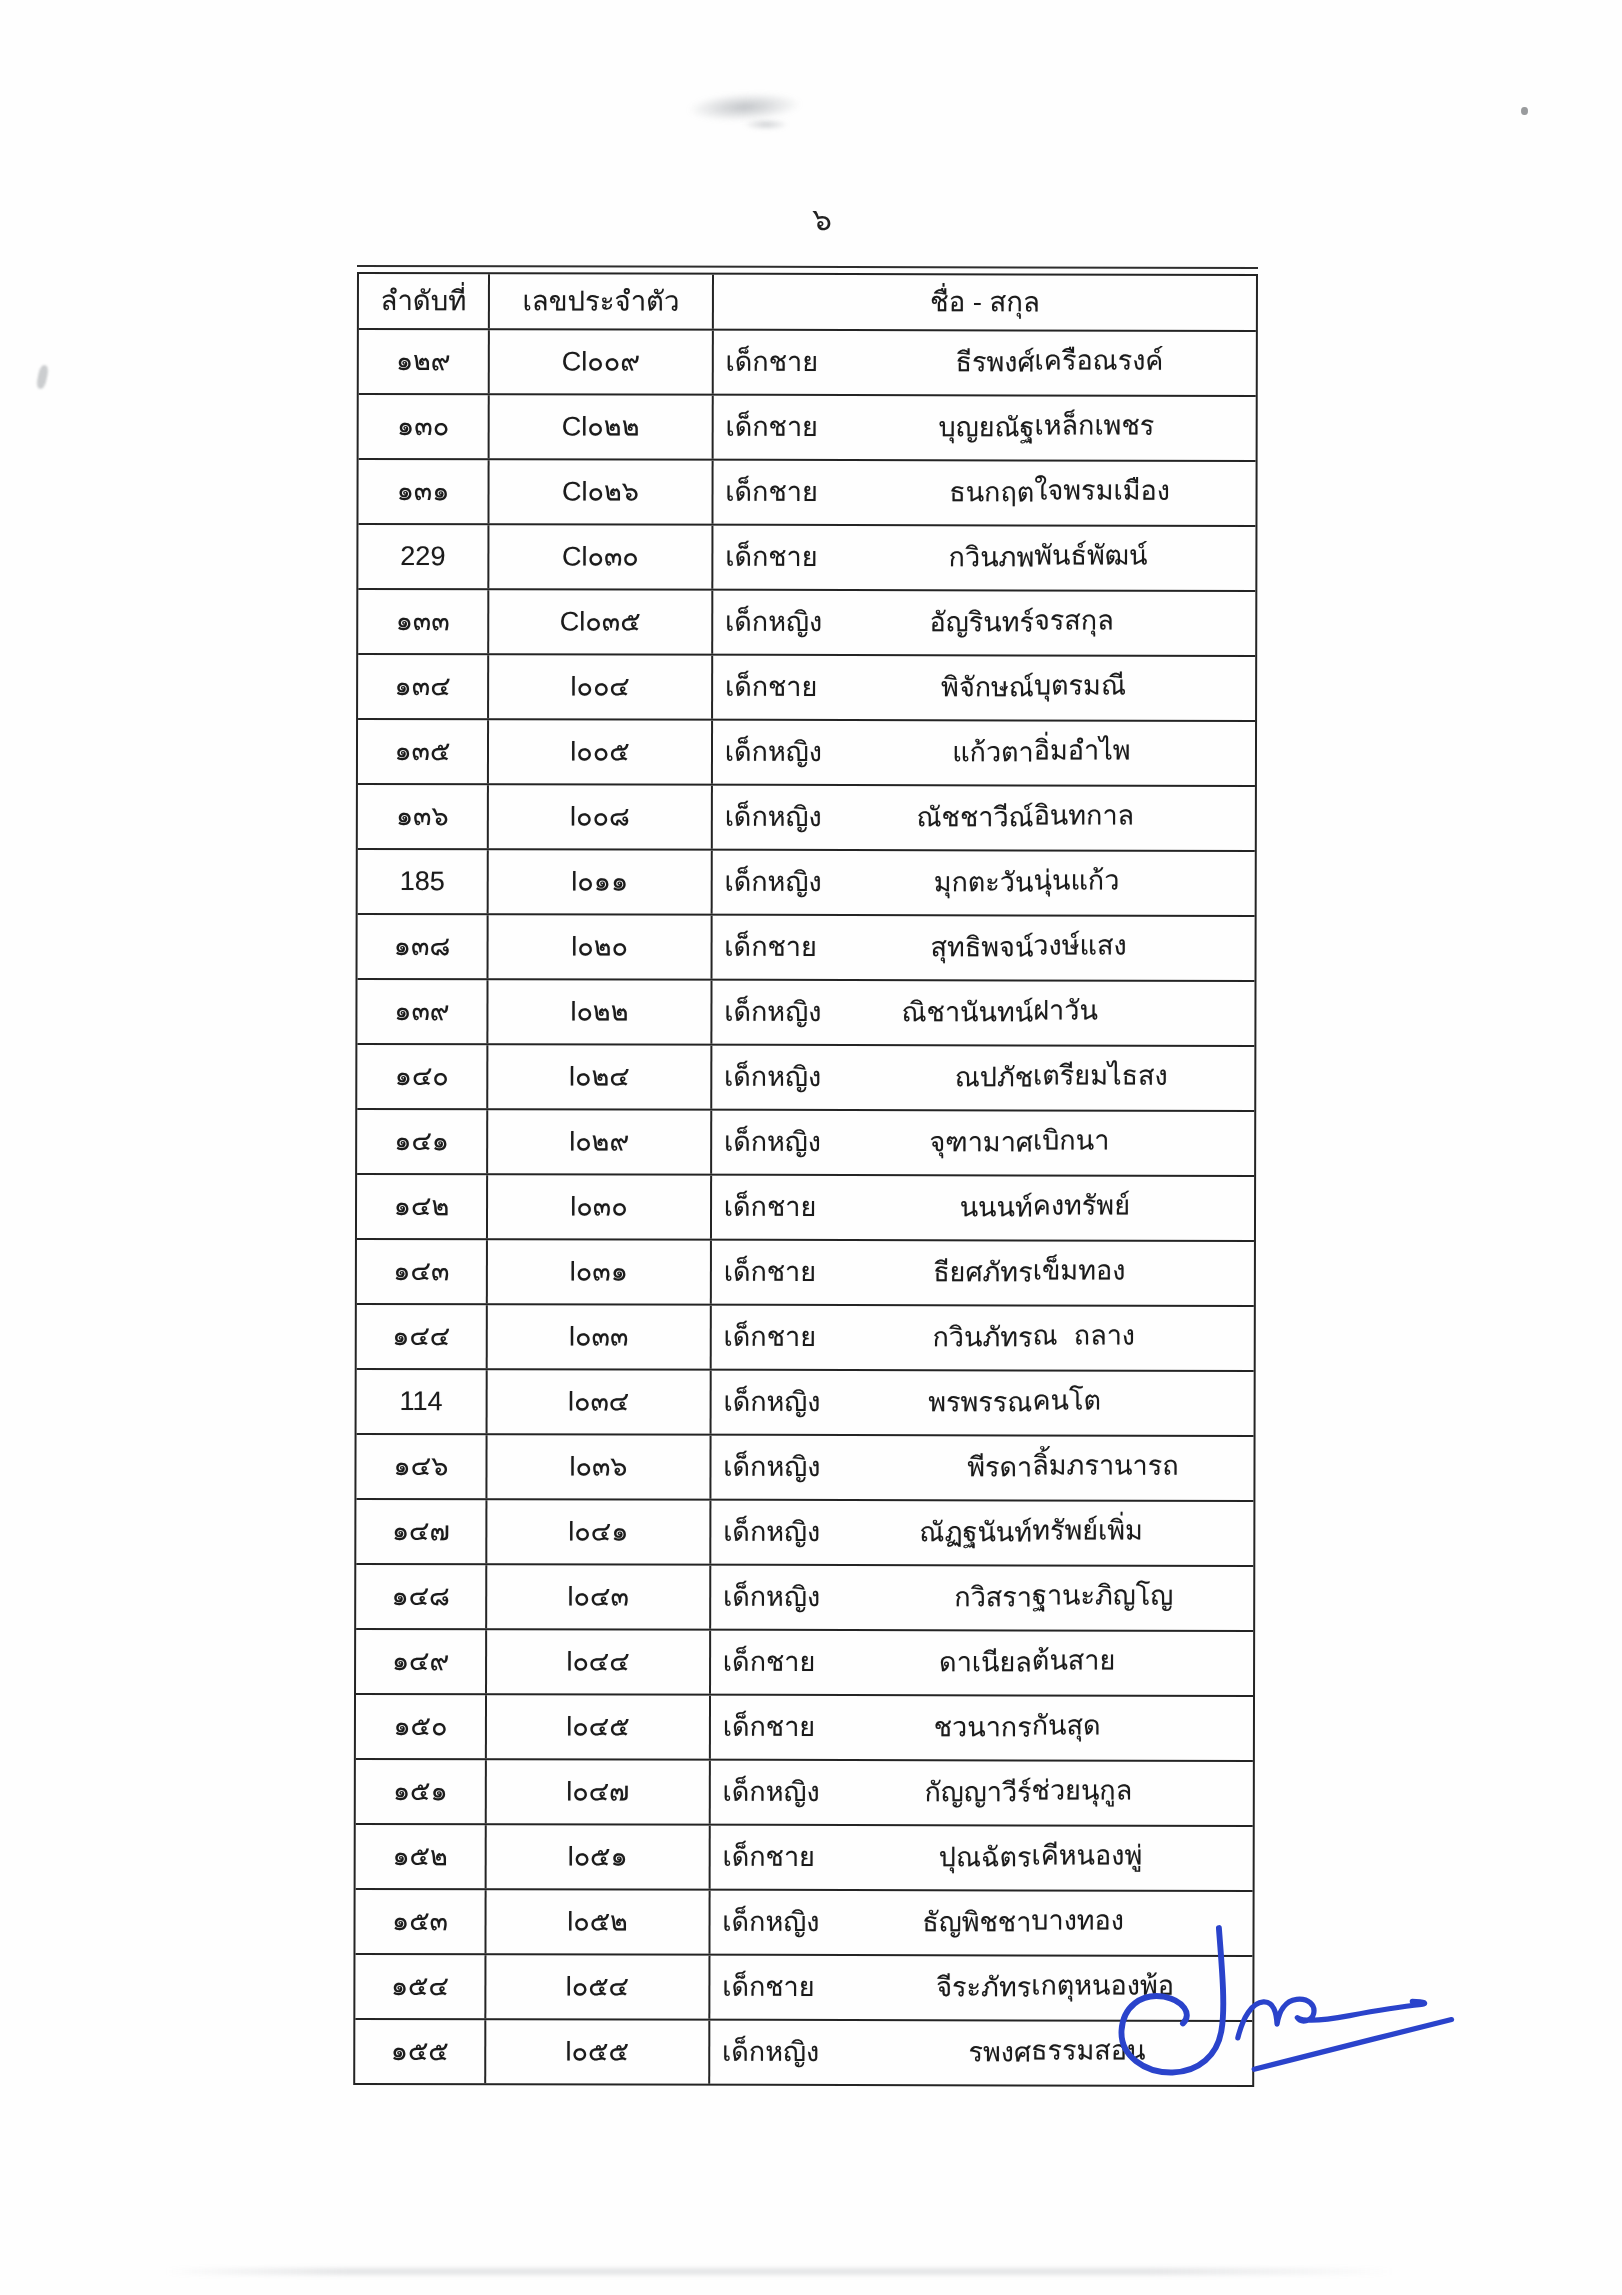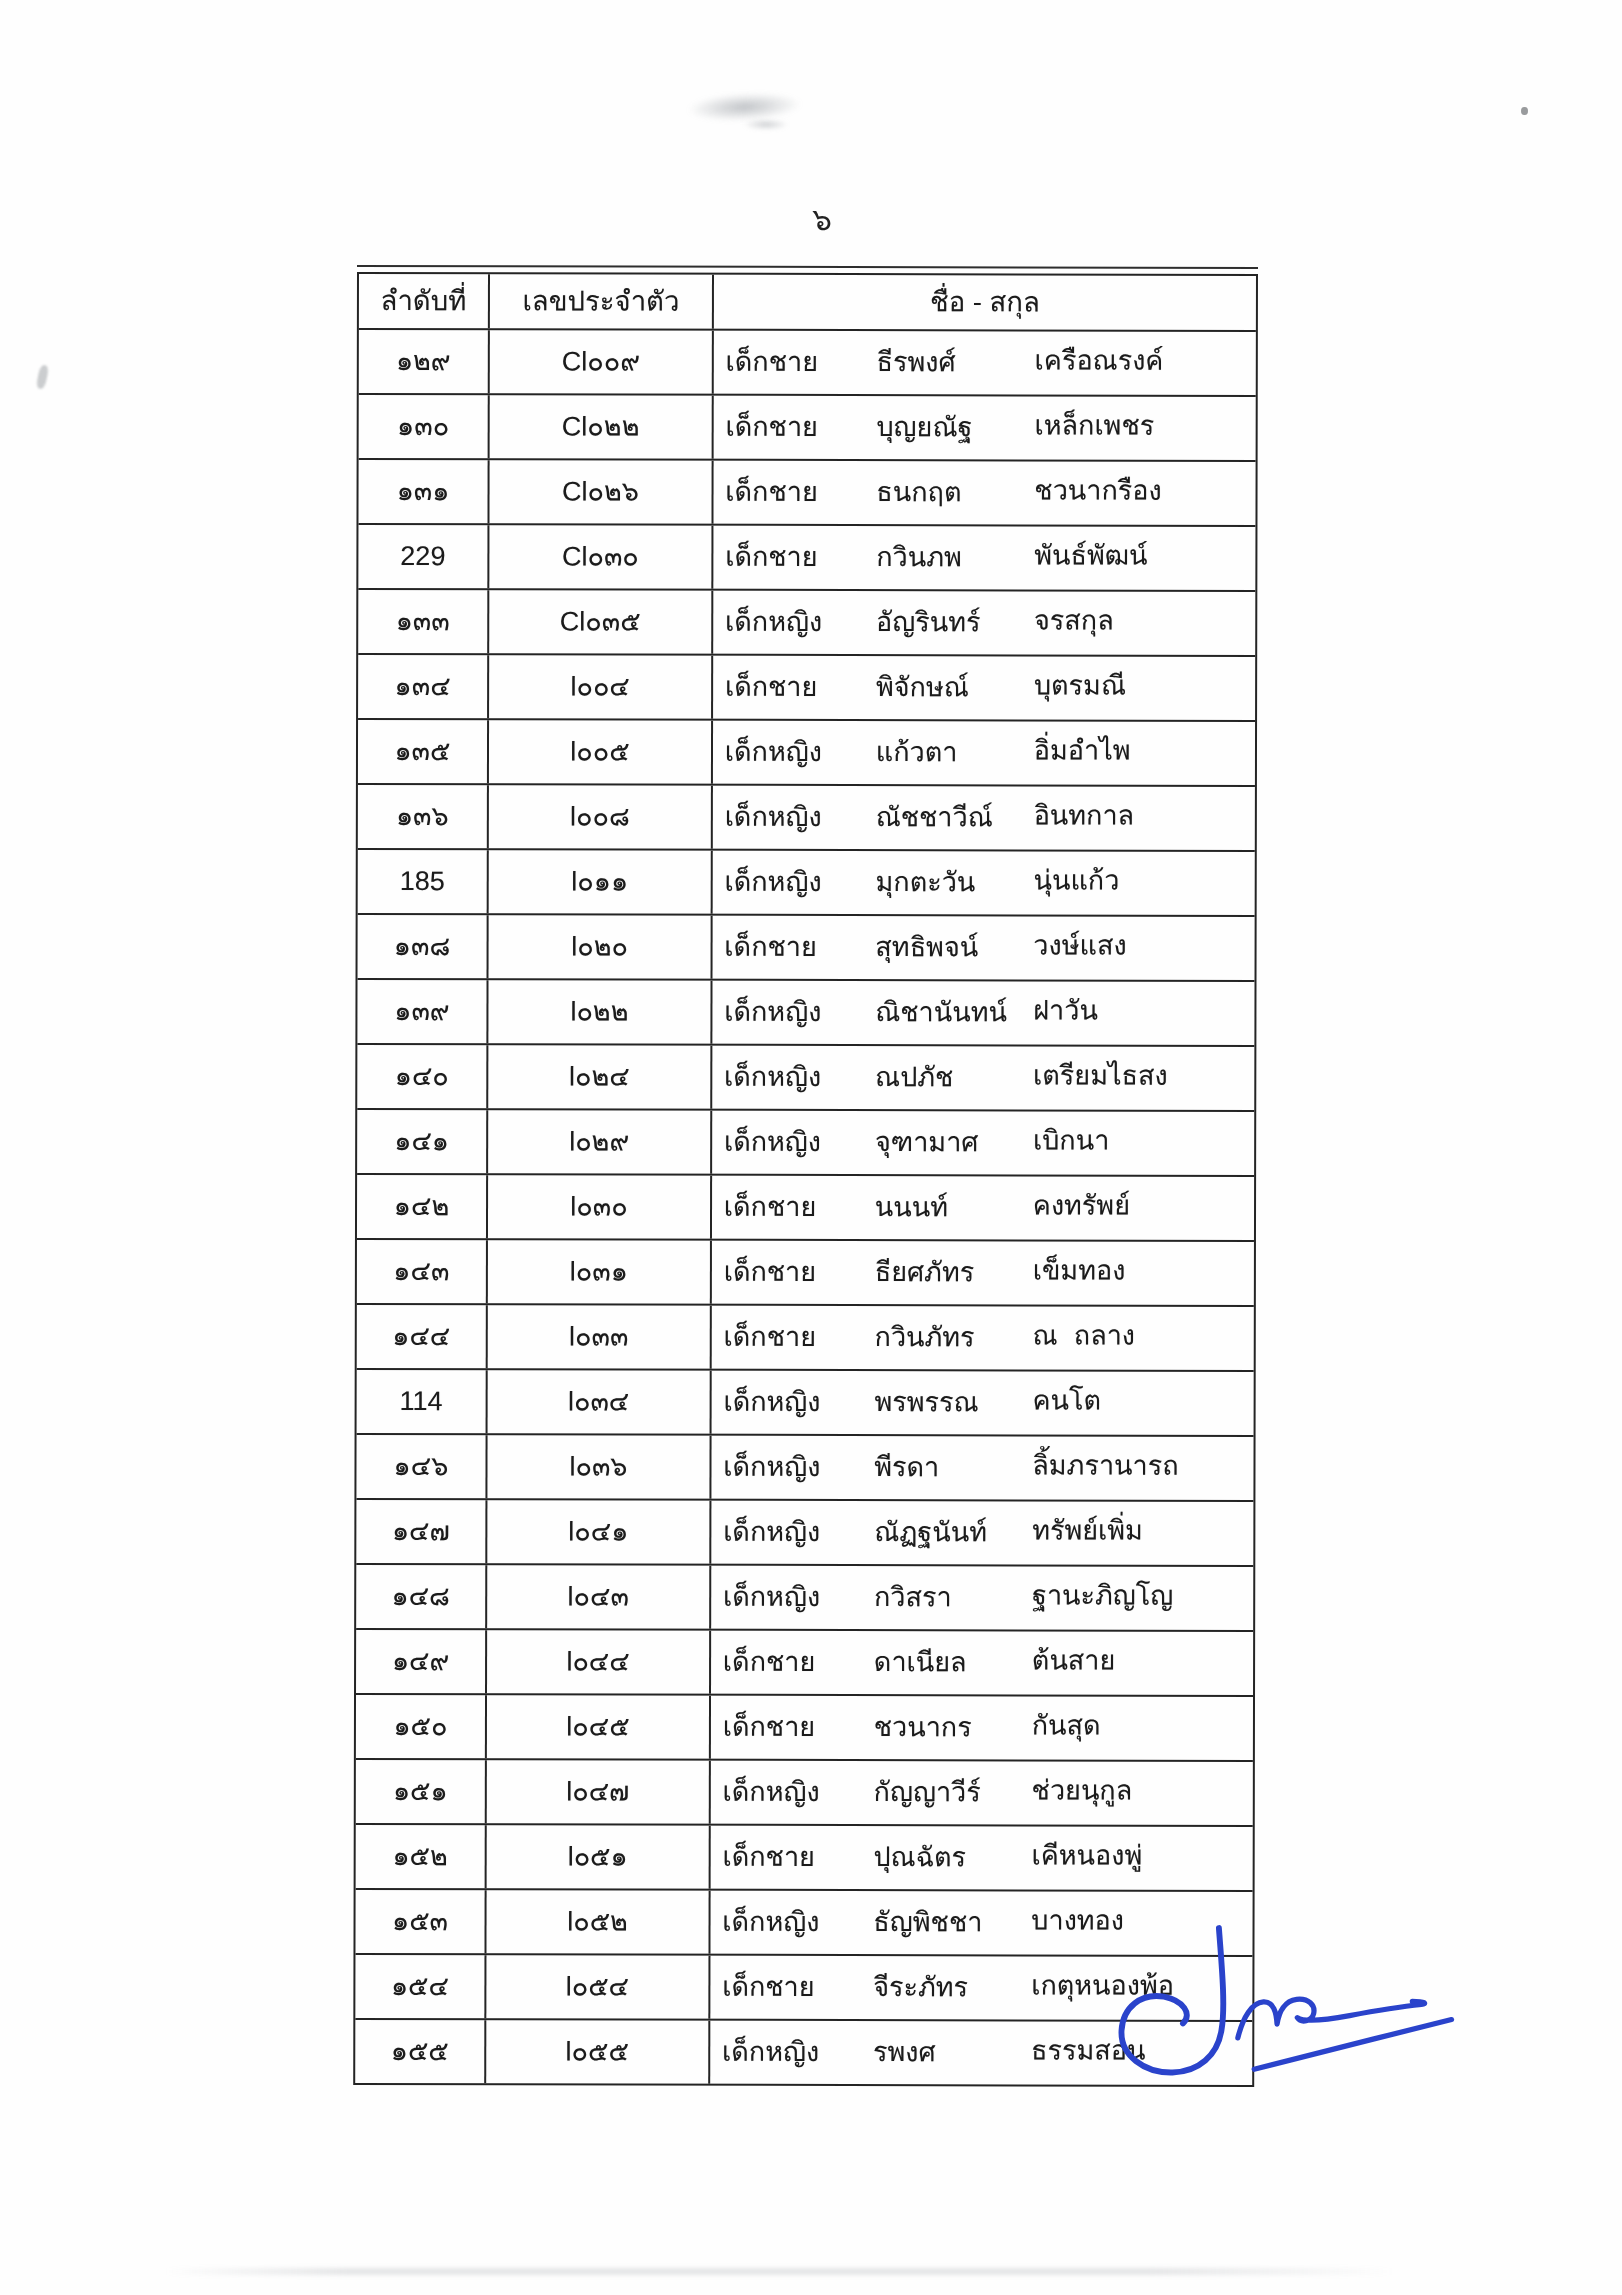--- a/index.html
+++ b/index.html
@@ -34,21 +34,21 @@
   .cell{
     display:flex;align-items:center;justify-content:center;
     font-size:27px;line-height:1;white-space:nowrap;overflow:visible;
     text-shadow:0 0 0.7px rgba(20,20,20,0.35);
   }
   .cell.c1,.cell.c2{border-right:2px solid #242424;}
   .cell.c3{justify-content:flex-start;padding-left:11.8px;}
   .head .cell{font-size:27.5px;}
   .head .cell.c3{justify-content:center;padding-left:0;}
   .name-title{display:inline-block;width:151px;}
-  .name-first{display:inline-block;width:158px;}
+  .name-first{display:inline-block;width:158px;text-align:right;}
   .name-last{display:inline-block;flex:1;font-family:Liberation Mono, monospace;}
   
   .signature-svg{position:absolute;left:1080px;top:1898px;pointer-events:none;}
   
   .artifact{position:absolute;pointer-events:none;}
   .smudge-top-1{
     left:687px;top:93px;width:115px;height:27.5px;border-radius:50%;
     background:radial-gradient(ellipse at center, rgba(120,126,134,0.45), rgba(120,126,134,0) 70%);
     filter:blur(2.6px);transform:rotate(-3deg);
   }
@@ -104,21 +104,21 @@
       <span class="name-last">เหล็กเพชร</span>
     </div>
   </div>
 
   <div class="row data">
     <div class="cell c1">๑๓๑</div>
     <div class="cell c2">Cl๐๒๖</div>
     <div class="cell c3">
       <span class="name-title">เด็กชาย</span>
       <span class="name-first">ธนกฤต</span>
-      <span class="name-last">ชวนากรือง</span>
+      <span class="name-last">ใจพรมเมือง</span>
     </div>
   </div>
 
   <div class="row data">
     <div class="cell c1">229</div>
     <div class="cell c2">Cl๐๓๐</div>
     <div class="cell c3">
       <span class="name-title">เด็กชาย</span>
       <span class="name-first">กวินภพ</span>
       <span class="name-last">พันธ์พัฒน์</span>

